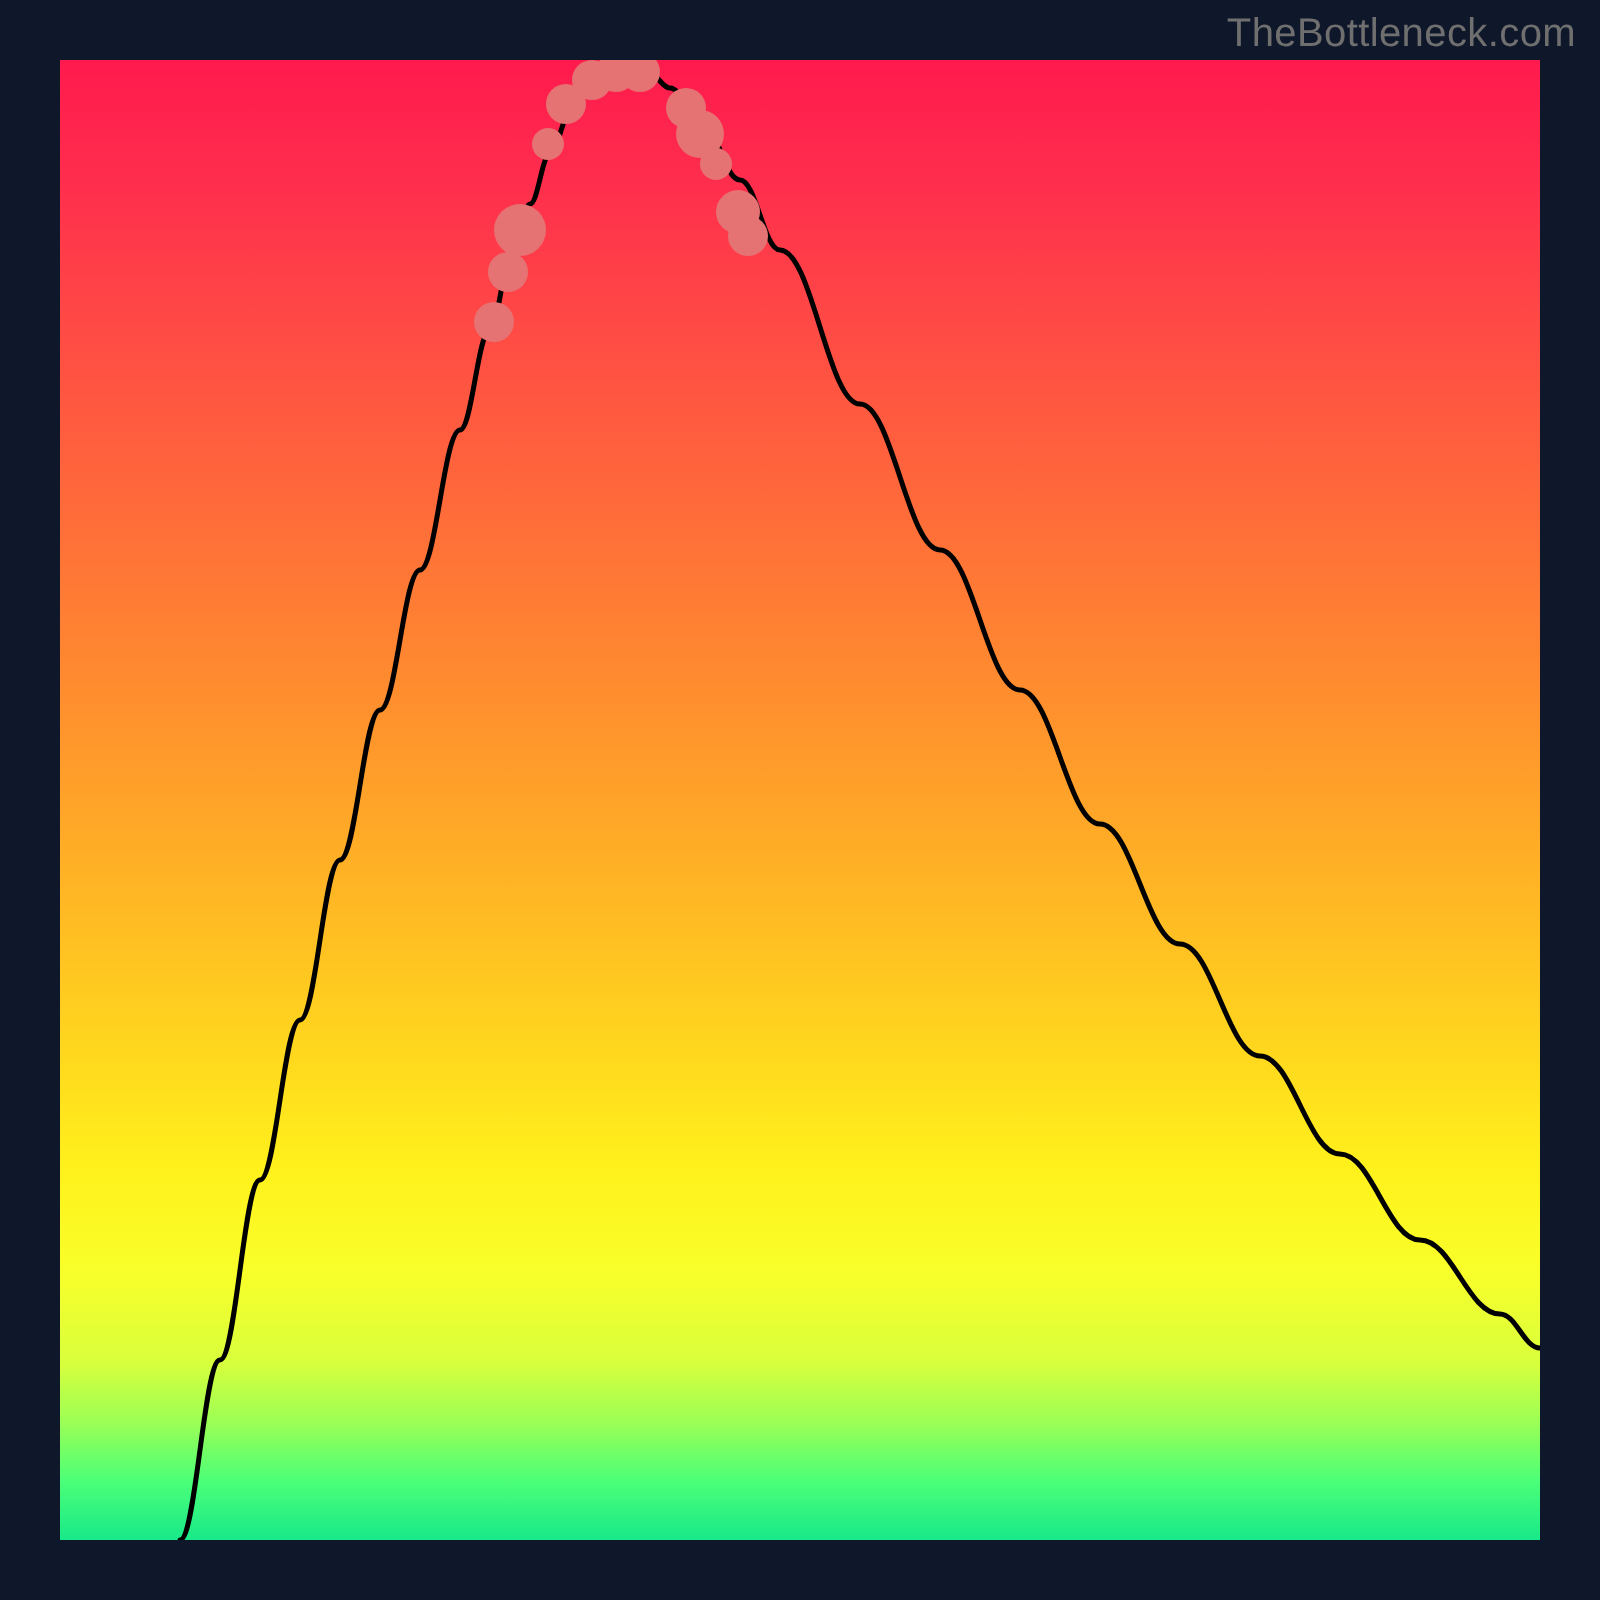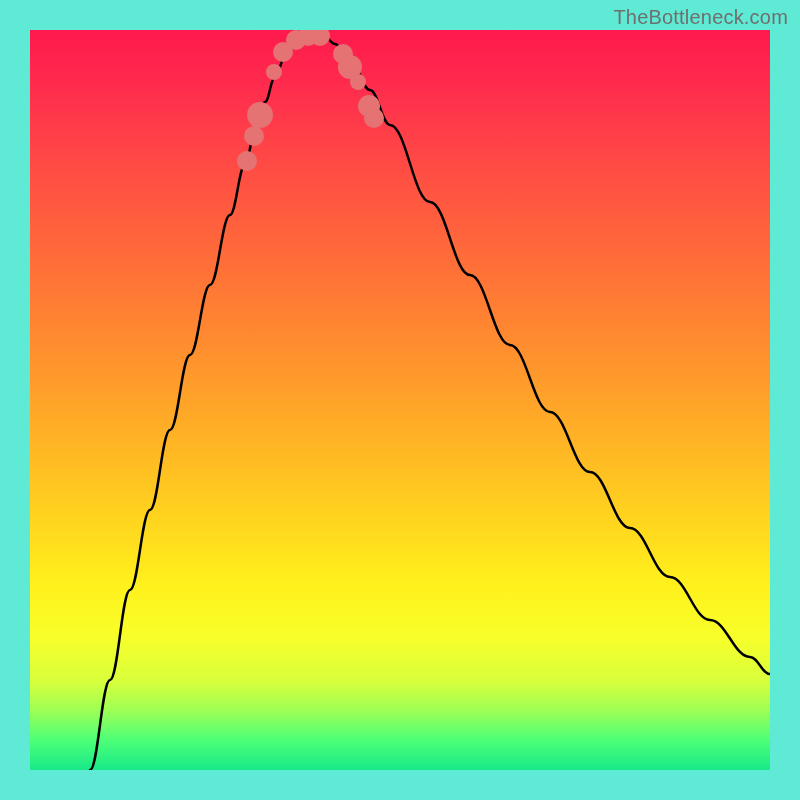--- a/index.html
+++ b/index.html
@@ -8,21 +8,21 @@
     width: 800px;
     height: 800px;
     background: #000;
     overflow: hidden;
     font-family: Arial, Helvetica, sans-serif;
   }
   .frame {
     position: relative;
     width: 800px;
     height: 800px;
-    background: #5eead4;
+    background: #0f172a;
   }
   .plot {
     position: absolute;
     left: 30px;
     top: 30px;
     width: 740px;
     height: 740px;
     
     background: linear-gradient(
       to bottom,

